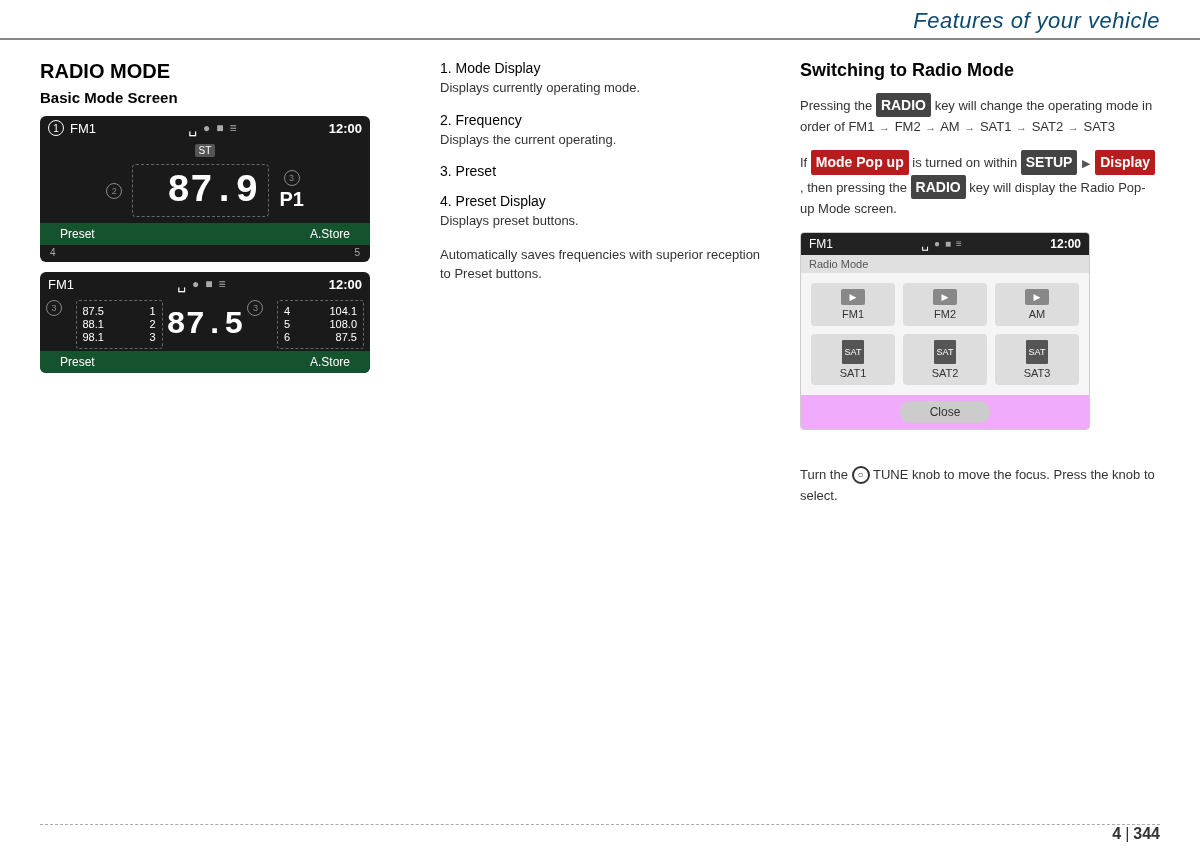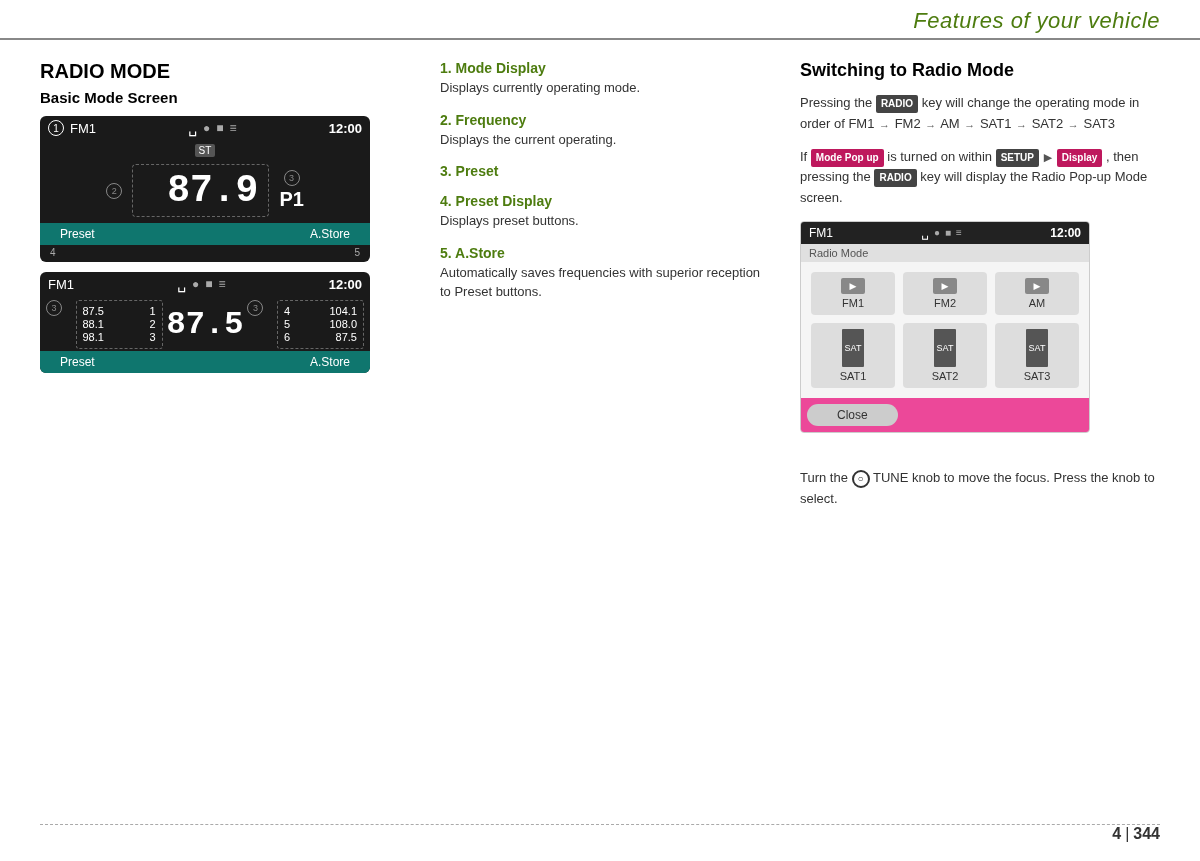--- a/index.html
+++ b/index.html
@@ -15,21 +15,21 @@
     
     .header {
       display: flex;
       justify-content: flex-end;
       align-items: center;
       padding: 8px 40px 0 40px;
     }
     .header-title {
       font-style: italic;
       font-size: 22px;
-      color: #4d7c0f;
+      color: #0c4a6e;
       font-weight: normal;
       letter-spacing: 0.5px;
     }
     .header-line {
       border: none;
       border-top: 2px solid #888;
       margin: 4px 0 0 0;
     }
 
     
@@ -191,21 +191,21 @@
       width: 16px; height: 16px;
       border-radius: 50%;
       border: 1px solid #888;
       color: #888;
       font-size: 9px;
     }
 
     .rs-bottom {
       display: flex;
       justify-content: space-between;
-      background: #0f766e;
+      background: #14532d;
       padding: 4px 20px;
     }
     .rs-btn {
       color: #fff;
       font-size: 12px;
     }
     .rs-num-label {
       color: #aaa;
       font-size: 10px;
       text-align: center;
@@ -249,22 +249,22 @@
       border-radius: 3px;
       width: 100px;
     }
 
     
     .feature-item {
       margin-bottom: 14px;
     }
     .feature-num {
       font-size: 14px;
-      font-weight: bold;
-      color: #4d7c0f;
+      font-weight: normal;
+      color: #000000;
       margin-bottom: 2px;
     }
     .feature-desc {
       font-size: 13px;
       color: #333;
       line-height: 1.5;
     }
 
     
     .badge {
@@ -295,28 +295,28 @@
       color: #333;
       line-height: 1.6;
       margin-bottom: 12px;
     }
 
     
     .inline-badge {
       display: inline-block;
       background: #444;
       color: #fff;
-      font-size: 10px;
+      font-size: 14px;
       padding: 1px 5px;
       border-radius: 2px;
       font-weight: bold;
       text-align: center;
     }
     .inline-badge-blue {
-      background: #be185d;
+      background: #b91c1c;
     }
 
     
     .popup-screen {
       background: #f0f0f0;
       border: 1px solid #ccc;
       border-radius: 4px;
       width: 290px;
       overflow: hidden;
       margin-top: 8px;
@@ -371,28 +371,28 @@
       display: flex;
       align-items: center;
       justify-content: center;
       color: #fff;
       font-size: 9px;
     }
     .popup-sat-icon {
       background: #555;
       font-size: 9px;
       color: #fff;
-      padding: 14px 3px;
+      padding: 7px 3px;
       border-radius: 1px;
     }
     .popup-close-row {
       display: flex;
-      justify-content: flex-start;
+      justify-content: center;
       padding: 6px;
-      background: #ec4899;
+      background: #f0abfc;
     }
     .popup-close-btn {
       background: #ccc;
       border-radius: 20px;
       padding: 4px 30px;
       font-size: 12px;
       color: #333;
     }
 
     .tune-text {
@@ -545,21 +545,20 @@
     <div class="feature-item">
       <div class="feature-num">3. Preset</div>
     </div>
 
     <div class="feature-item">
       <div class="feature-num">4. Preset Display</div>
       <div class="feature-desc">Displays preset buttons.</div>
     </div>
 
     <div class="feature-item">
-      <div class="feature-num">5. A.Store</div>
       <div class="feature-desc">Automatically saves frequencies with superior reception to Preset buttons.</div>
     </div>
   </div>
 
   <div class="col-right">
     <div class="switching-title">Switching to Radio Mode</div>
 
     <div class="right-text">
       <span>Pressing the </span>
       <span class="inline-badge">RADIO</span>

